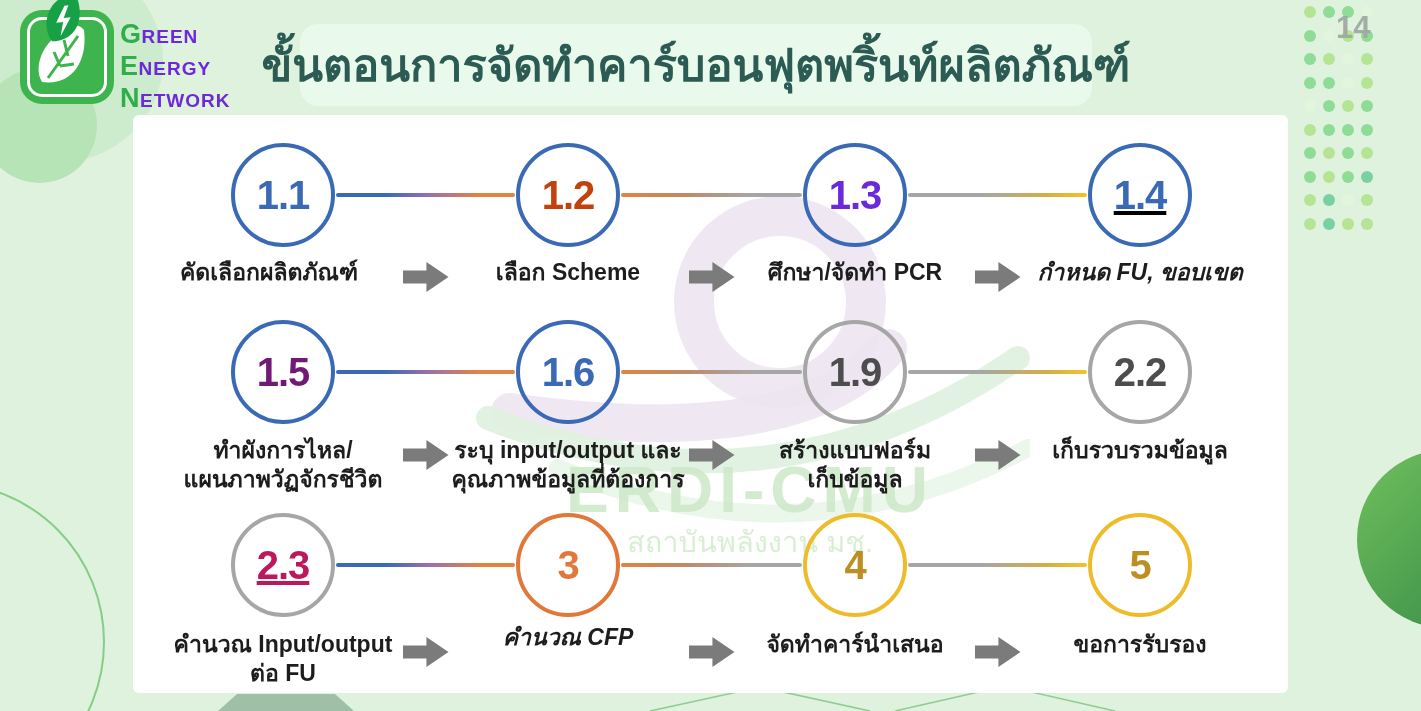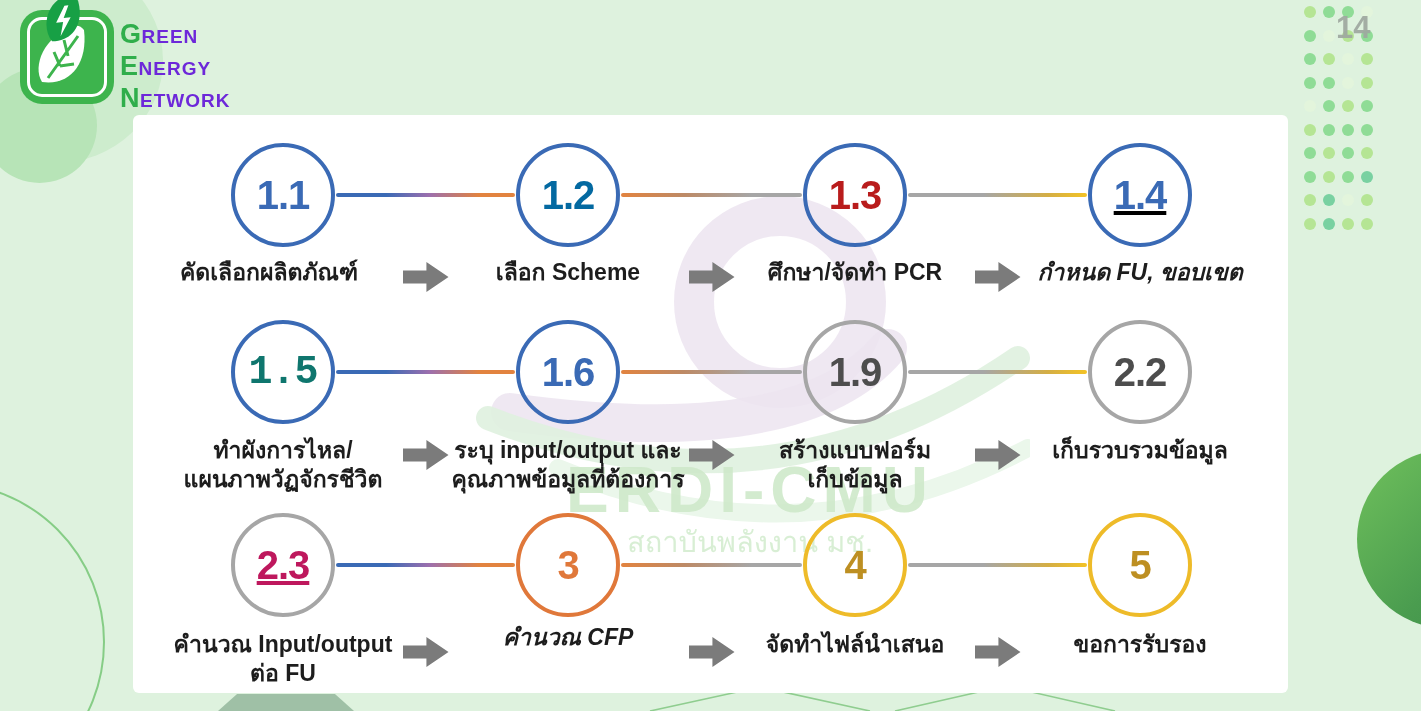--- a/index.html
+++ b/index.html
@@ -81,20 +81,23 @@
   <svg class="logo-leaftop" width="46" height="50" viewBox="0 0 46 50">
     <path d="M23 2 C6 10 2 32 10 44 C32 46 44 28 40 6 C34 2 28 1 23 2 Z" fill="#17a045"></path>
     <polygon points="26,10 16,26 23,26 19,40 31,22 24,22 30,10" fill="#ffffff"></polygon>
   </svg>
   <div class="logo-text">
       <span class="logo-line"><span class="logo-initial">G</span><span class="logo-rest">REEN</span></span>
       <span class="logo-line"><span class="logo-initial">E</span><span class="logo-rest">NERGY</span></span>
       <span class="logo-line"><span class="logo-initial">N</span><span class="logo-rest">ETWORK</span></span>
     </div>
 
+  <div class="title-banner">
+    <span class="title-text">ขั้นตอนการจัดทำคาร์บอนฟุตพริ้นท์ผลิตภัณฑ์</span>
+  </div>
 
   <div class="dots-grid">
       <div class="dot" style="background: rgb(181, 229, 148);"></div>
       <div class="dot" style="background: rgb(143, 220, 150);"></div>
       <div class="dot" style="background: rgb(143, 220, 150);"></div>
       <div class="dot" style="background: rgb(227, 245, 220);"></div>
       <div class="dot" style="background: rgb(143, 220, 150);"></div>
       <div class="dot" style="background: rgb(227, 245, 220);"></div>
       <div class="dot" style="background: rgb(181, 229, 148);"></div>
       <div class="dot" style="background: rgb(143, 220, 150);"></div>
@@ -149,39 +152,39 @@
       <div class="connector grad-b" style="left: 621px; width: 181px; top: 193px;"></div>
       <div class="connector grad-c" style="left: 908px; width: 179px; top: 193px;"></div>
       <div class="flow-arrow" style="left: 402.5px; top: 262px;"></div>
       <div class="flow-arrow" style="left: 688.5px; top: 262px;"></div>
       <div class="flow-arrow" style="left: 974.5px; top: 262px;"></div>
       <div class="step-circle" style="left: 231px; top: 143px; border-color: rgb(58, 106, 181);">
         <span class="step-number" style="color: rgb(58, 106, 181);">1.1</span>
       </div>
       <div class="step-label" style="left: 119px; top: 258px;">คัดเลือกผลิตภัณฑ์</div>
       <div class="step-circle" style="left: 516px; top: 143px; border-color: rgb(58, 106, 181);">
-        <span class="step-number" style="color: #0369a1;">1.2</span>
+        <span class="step-number" style="color: #c2410c;">1.2</span>
       </div>
       <div class="step-label" style="left: 418px; top: 258px;">เลือก Scheme</div>
       <div class="step-circle" style="left: 803px; top: 143px; border-color: rgb(58, 106, 181);">
-        <span class="step-number" style="color: #b91c1c;">1.3</span>
+        <span class="step-number" style="color: #6d28d9;">1.3</span>
       </div>
       <div class="step-label" style="left: 705px; top: 258px;">ศึกษา/จัดทำ PCR</div>
       <div class="step-circle" style="left: 1088px; top: 143px; border-color: rgb(58, 106, 181); text-decoration: underline;">
         <span class="step-number" style="color: rgb(58, 106, 181);">1.4</span>
       </div>
       <div class="step-label" style="left: 990px; top: 258px; font-style: italic;">กำหนด FU, ขอบเขต</div>
       <div class="connector grad-a" style="left: 336px; width: 179px; top: 370px;"></div>
       <div class="connector grad-b" style="left: 621px; width: 181px; top: 370px;"></div>
       <div class="connector grad-c" style="left: 908px; width: 179px; top: 370px;"></div>
       <div class="flow-arrow" style="left: 402.5px; top: 440px;"></div>
       <div class="flow-arrow" style="left: 688.5px; top: 440px;"></div>
       <div class="flow-arrow" style="left: 974.5px; top: 440px;"></div>
       <div class="step-circle" style="left: 231px; top: 320px; border-color: rgb(58, 106, 181);">
-        <span class="step-number" style="color: #0f766e; font-family: Liberation Mono, monospace;">1.5</span>
+        <span class="step-number" style="color: #701a75;">1.5</span>
       </div>
       <div class="step-label" style="left: 133px; top: 436px;">ทำผังการไหล/
 แผนภาพวัฏจักรชีวิต</div>
       <div class="step-circle" style="left: 516px; top: 320px; border-color: rgb(58, 106, 181);">
         <span class="step-number" style="color: rgb(58, 106, 181);">1.6</span>
       </div>
       <div class="step-label" style="left: 418px; top: 436px;">ระบุ input/output และ
 คุณภาพข้อมูลที่ต้องการ</div>
       <div class="step-circle" style="left: 803px; top: 320px; border-color: rgb(166, 166, 166);">
         <span class="step-number" style="color: rgb(77, 77, 77);">1.9</span>
@@ -203,19 +206,19 @@
       </div>
       <div class="step-label" style="left: 133px; top: 630px;">คำนวณ Input/output
 ต่อ FU</div>
       <div class="step-circle" style="left: 516px; top: 513px; border-color: rgb(224, 120, 58);">
         <span class="step-number" style="color: rgb(224, 120, 58);">3</span>
       </div>
       <div class="step-label" style="left: 418px; top: 623px; font-style: italic;">คำนวณ CFP</div>
       <div class="step-circle" style="left: 803px; top: 513px; border-color: rgb(238, 187, 41);">
         <span class="step-number" style="color: rgb(189, 143, 34);">4</span>
       </div>
-      <div class="step-label" style="left: 705px; top: 630px;">จัดทำไฟล์นำเสนอ</div>
+      <div class="step-label" style="left: 705px; top: 630px;">จัดทำคาร์นำเสนอ</div>
       <div class="step-circle" style="left: 1088px; top: 513px; border-color: rgb(238, 187, 41);">
         <span class="step-number" style="color: rgb(189, 143, 34);">5</span>
       </div>
       <div class="step-label" style="left: 990px; top: 630px;">ขอการรับรอง</div>
     </div>
 </div>
 
 </body></html>

